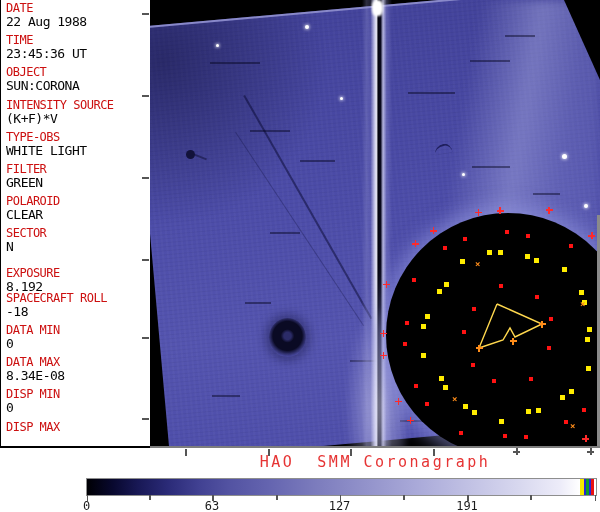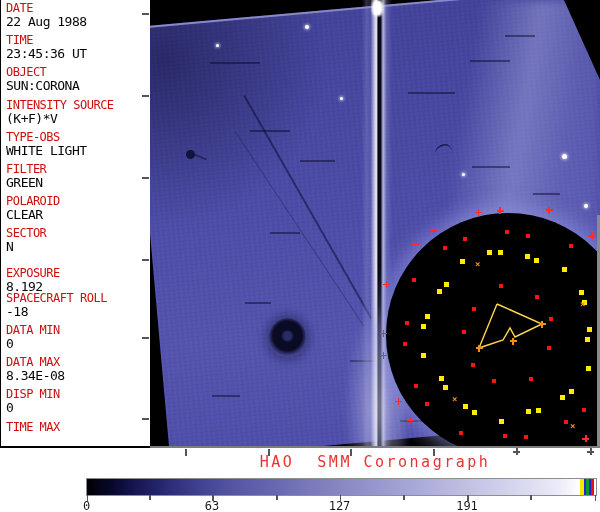--- a/index.html
+++ b/index.html
@@ -127,21 +127,21 @@
       </div>
       <div class="field" style="top: 357px;">
         <div class="flabel">DATA MAX</div>
         <div class="fvalue">8.34E-08</div>
       </div>
       <div class="field" style="top: 389px;">
         <div class="flabel">DISP MIN</div>
         <div class="fvalue">0</div>
       </div>
       <div class="field" style="top: 422px;">
-        <div class="flabel">TIME MAX</div>
+        <div class="flabel">DISP MAX</div>
       </div>
     </div>
 </div>
 <div class="sidebar-bottom"></div>
 
 <div class="image-area">
   <div class="blue"></div>
   <div class="fan"></div>
   <div class="wedge-tr"></div>
   <div class="diag diag1"></div>

